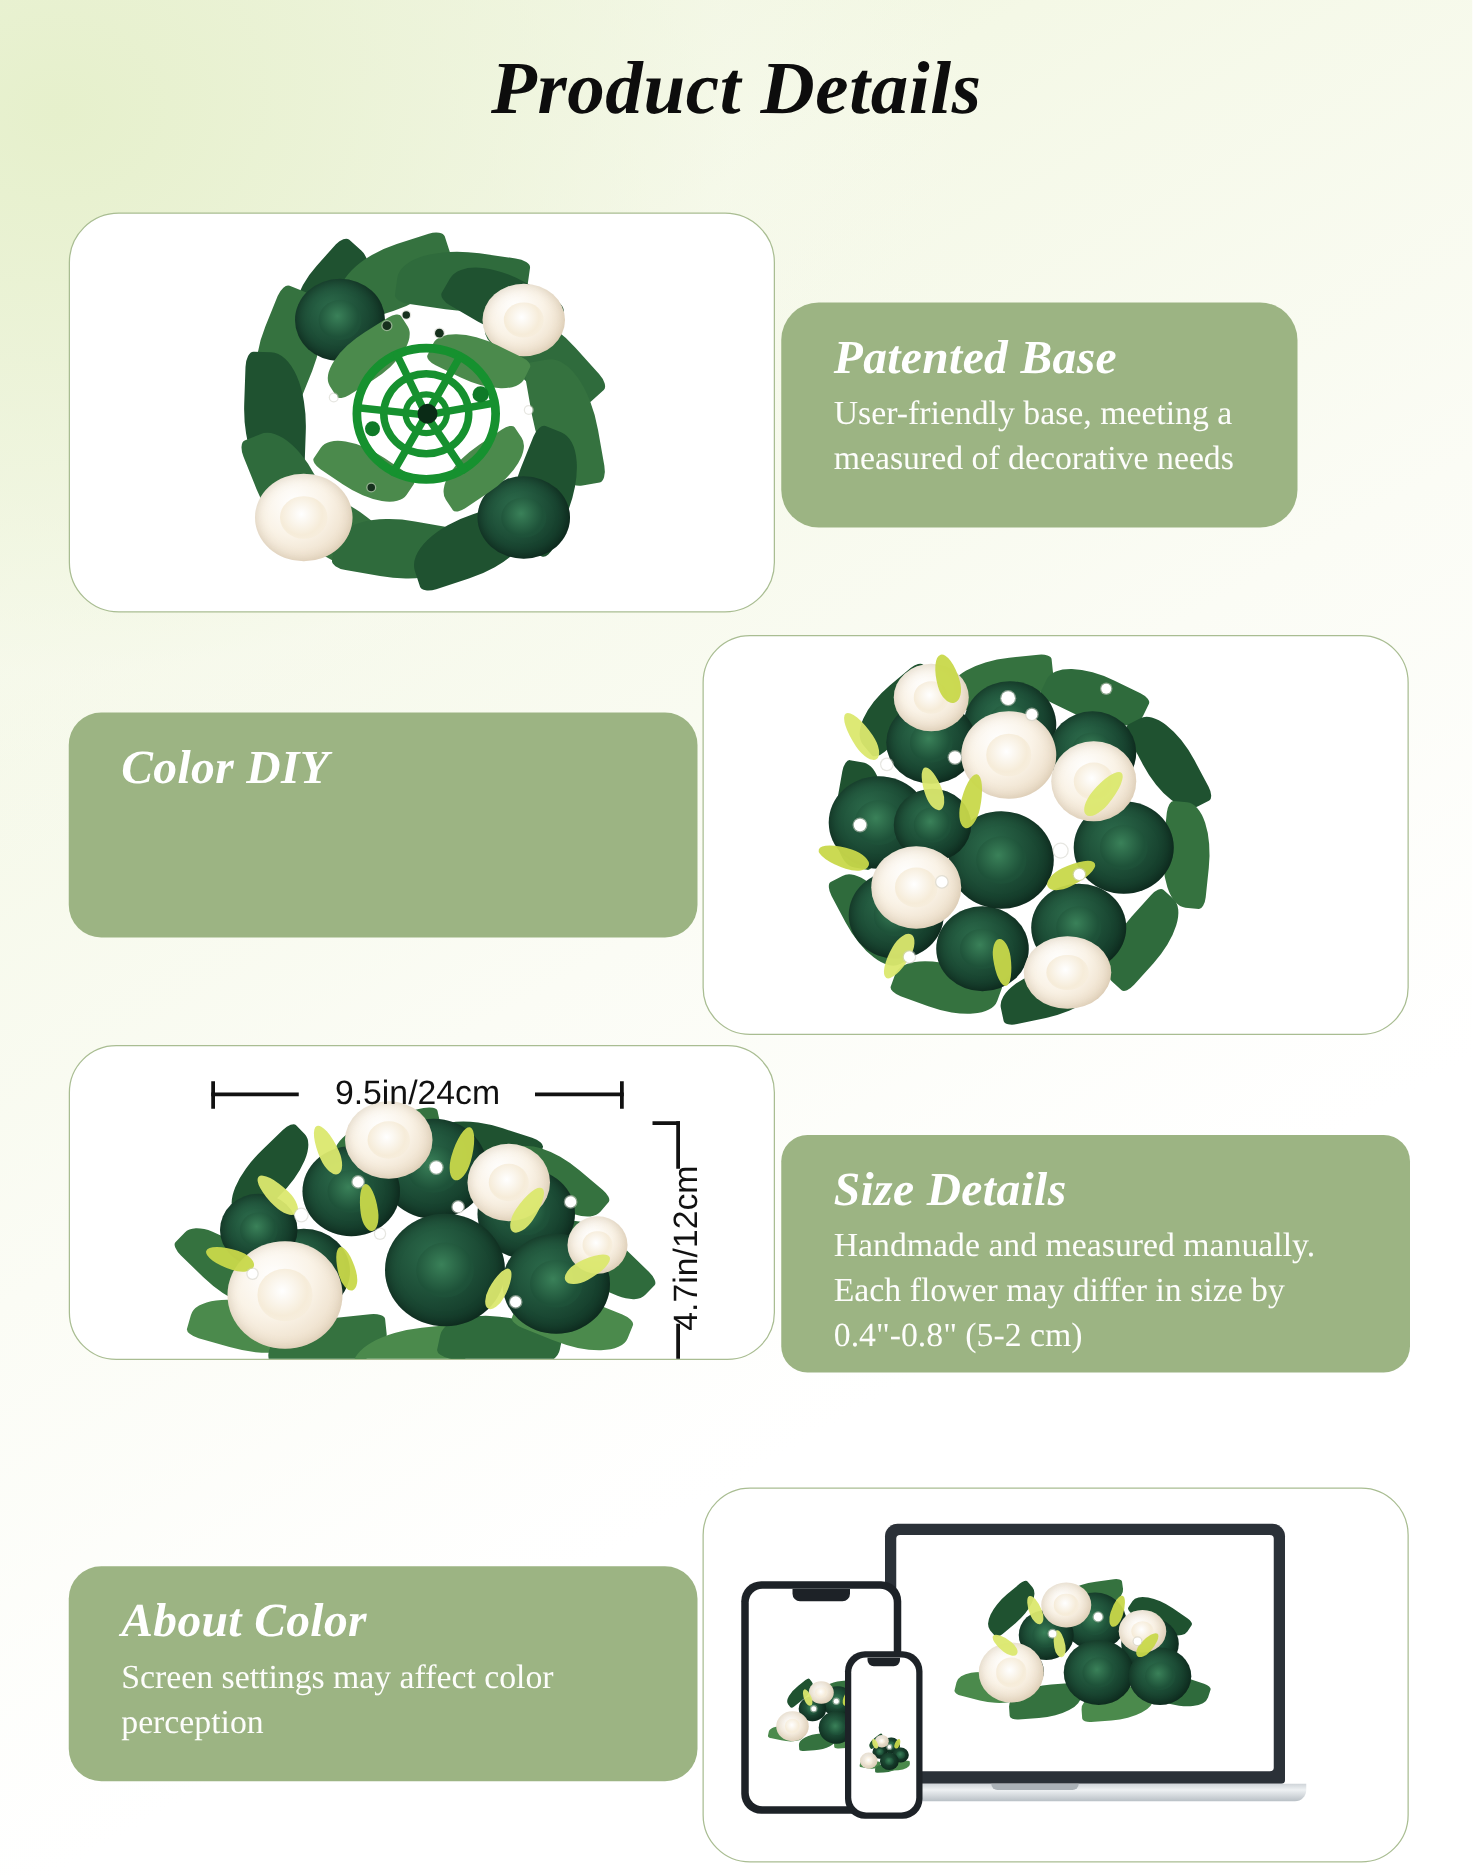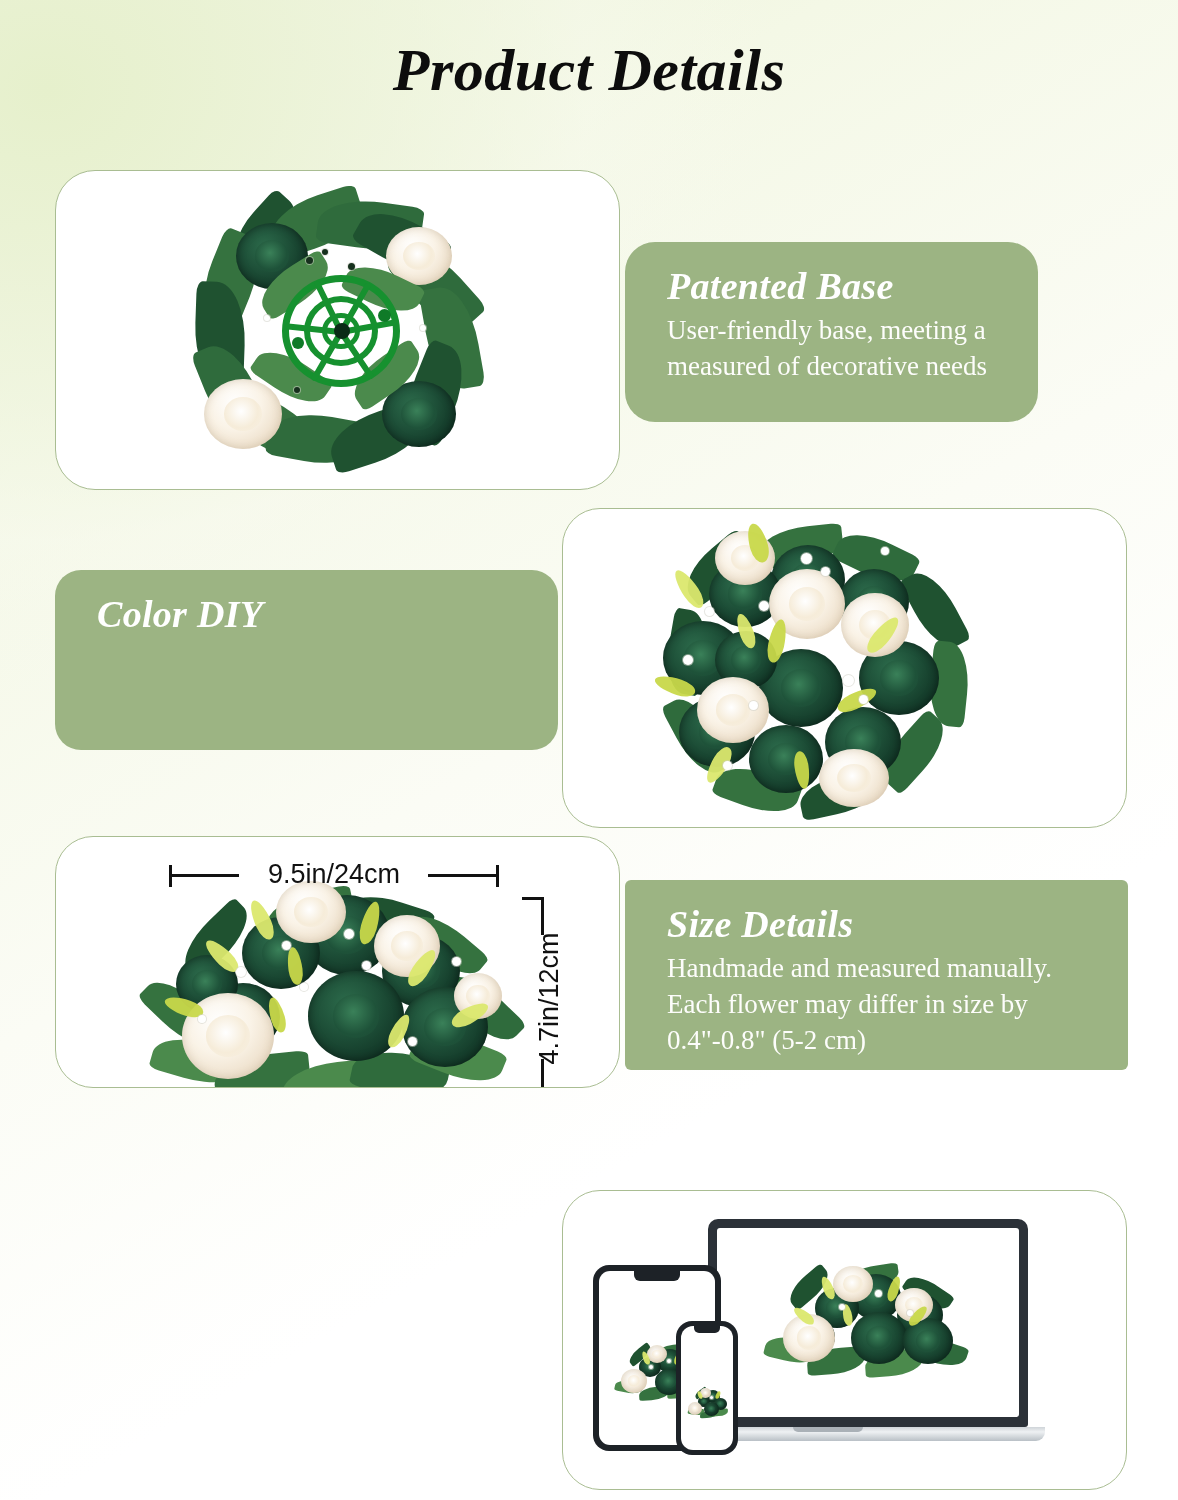--- a/index.html
+++ b/index.html
@@ -84,22 +84,22 @@
   
   #panel-diy {
     left: 55px; top: 570px; width: 503px; height: 180px;
     border-radius: 26px;
   }
   #card-ball { left: 562px; top: 508px; width: 565px; height: 320px; }
 
   
   #card-size { left: 55px; top: 836px; width: 565px; height: 252px; }
   #panel-size {
-    left: 625px; top: 880px; width: 503px; height: 190px;
-    border-radius: 6px;
+    left: 625px; top: 908px; width: 503px; height: 190px;
+    border-radius: 21px;
   }
 
   
   #panel-color {
     left: 55px; top: 1253px; width: 503px; height: 172px;
     border-radius: 26px;
   }
   #card-devices { left: 562px; top: 1190px; width: 565px; height: 300px; }
 
   
@@ -439,20 +439,24 @@
         <div class="dim-label vertical" style="left:400px;top:146px;width:186px;text-align:center;">4.7in/12cm</div>
       </div>
     </div>
   </div>
 
   <div class="green-panel" id="panel-size">
     <p class="panel-heading">Size Details</p>
     <p class="panel-body">Handmade and measured manually. Each flower may differ in size by 0.4"-0.8" (5-2 cm)</p>
   </div>
 
+  <div class="green-panel" id="panel-color">
+    <p class="panel-heading">About Color</p>
+    <p class="panel-body">Screen settings may affect color perception</p>
+  </div>
 
   <div class="image-card" id="card-devices">
     <div class="scene">
 
       <div>
         <div class="laptop-screen" style="left:145px;top:28px;width:320px;height:208px;">
           <div class="laptop-inner">
             <div class="mini-scene" style="left:38px;top:32px;width:230px;height:118px;">
 
               <div class="leaf light" style="left:10px;top:78px;width:54px;height:24px;transform:rotate(-166deg);"></div>

